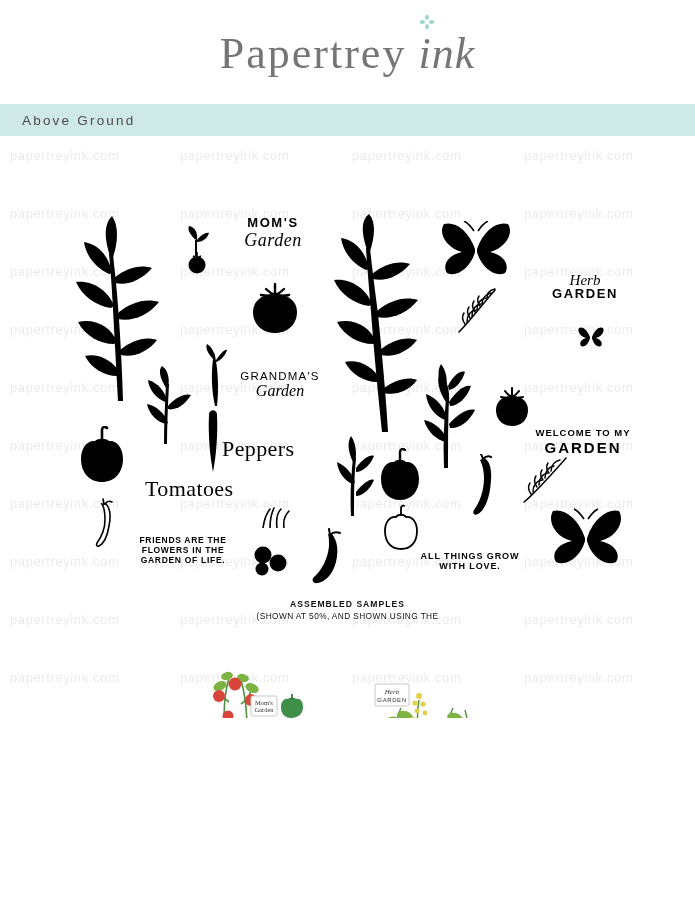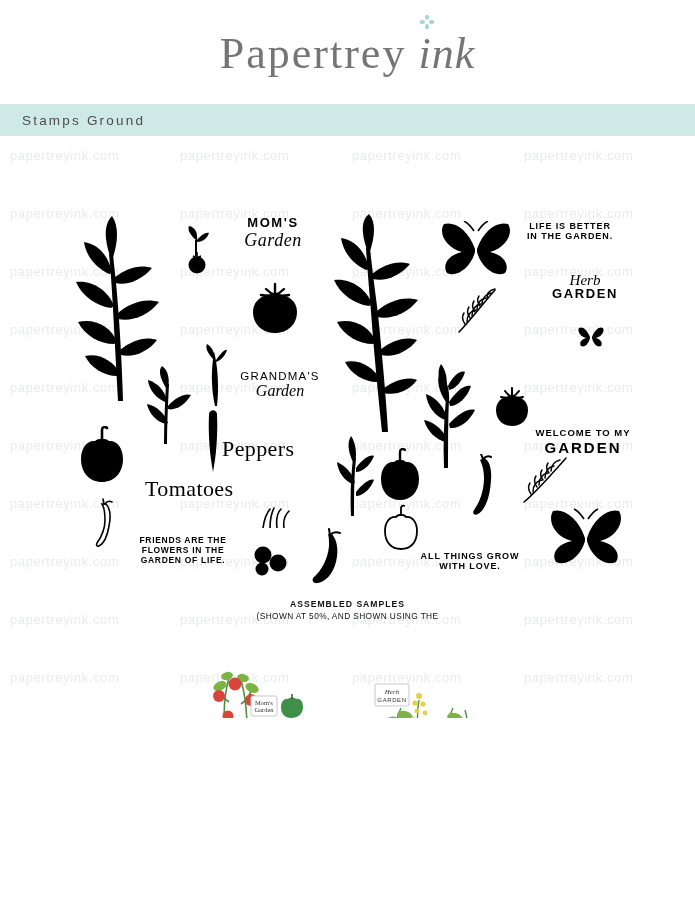--- a/index.html
+++ b/index.html
@@ -168,21 +168,21 @@
           <ellipse cx="10" cy="15.8" rx="2.4" ry="3.4"></ellipse>
           <ellipse cx="4.2" cy="10" rx="3.4" ry="2.4"></ellipse>
           <ellipse cx="15.8" cy="10" rx="3.4" ry="2.4"></ellipse>
         </g>
         <circle cx="10" cy="10" r="2.1" fill="#ffffff"></circle>
       </svg>
     </div>
   </div>
 
   <div class="titlebar">
-    <div class="left">Stamps Ground</div>
+    <div class="left">Above Ground</div>
   </div>
 
   <div class="watermarks" id="watermark-layer">
       <div class="wm" style="left: 10px; top: 12px; color: rgb(233, 236, 234);">papertreyink.com</div>
       <div class="wm" style="left: 180px; top: 12px; color: rgb(233, 236, 234);">papertreyink.com</div>
       <div class="wm" style="left: 352px; top: 12px; color: rgb(233, 236, 234);">papertreyink.com</div>
       <div class="wm" style="left: 524px; top: 12px; color: rgb(233, 236, 234);">papertreyink.com</div>
       <div class="wm" style="left: 10px; top: 70px; color: rgb(233, 236, 234);">papertreyink.com</div>
       <div class="wm" style="left: 180px; top: 70px; color: rgb(233, 236, 234);">papertreyink.com</div>
       <div class="wm" style="left: 352px; top: 70px; color: rgb(233, 236, 234);">papertreyink.com</div>
@@ -292,24 +292,20 @@
     </svg>
 
     <svg class="el" style="left:440px; top:85px; width:72px; height:56px;" viewBox="0 0 72 56">
       <g fill="#000">
         <path d="M35 28 C28 8 14 0 4 3 C-2 12 6 27 22 31 C8 34 2 44 7 52 C17 57 31 46 35 31 Z"></path>
         <path d="M37 28 C44 8 58 0 68 3 C74 12 66 27 50 31 C64 34 70 44 65 52 C55 57 41 46 37 31 Z"></path>
         <path d="M34 10 C30 4 26 1 24 0 M38 10 C42 4 46 1 48 0" stroke="#000" stroke-width="1.6" fill="none"></path>
       </g>
     </svg>
 
-    <div class="txt tc" style="left:505px; top:85px; width:130px;">
-      <div class="sans" style="font-size:9px; letter-spacing:0.9px; font-weight:700;">LIFE IS BETTER</div>
-      <div class="sans" style="font-size:9px; letter-spacing:0.9px; font-weight:700;">IN THE GARDEN.</div>
-    </div>
 
     <div class="txt tc" style="left:530px; top:136px; width:110px;">
       <div class="script" style="font-size:15px;">Herb</div>
       <div class="sans" style="font-size:13px; letter-spacing:1.6px; font-weight:700; margin-top:-2px;">GARDEN</div>
     </div>
 
     <svg class="el" style="left:455px; top:150px; width:48px; height:48px;" viewBox="0 0 48 48">
       <g stroke="#000" stroke-width="1.5" fill="none" stroke-linecap="round">
         <path d="M4 46 C14 36 26 20 40 4"></path>
         <path d="M12 36 C12 29 16 25 21 24"></path>

